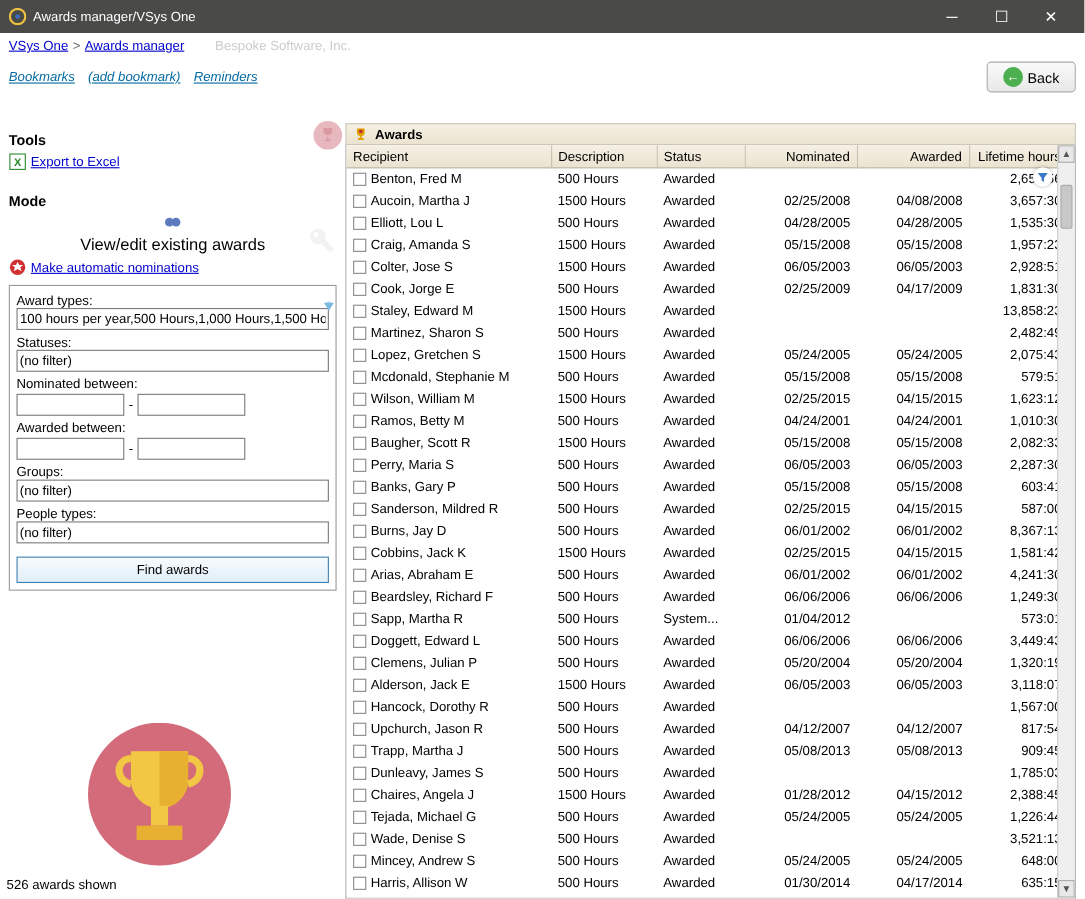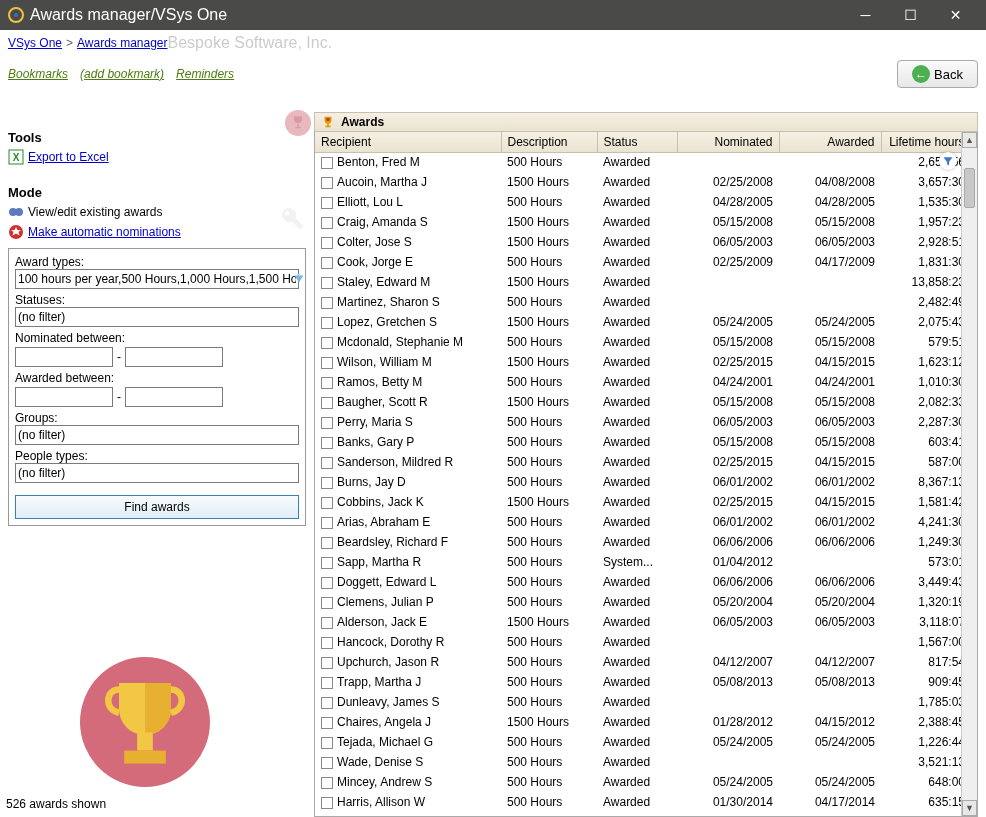--- a/index.html
+++ b/index.html
@@ -1,39 +1,39 @@
 <!DOCTYPE html>
 <html><head>
 <meta charset="utf-8">
 <style>
 * { box-sizing: border-box; margin: 0; padding: 0; }
 body { font-family: "Segoe UI", Tahoma, sans-serif; font-size: 12px; background: #fff; width: 986px; height: 817px; overflow: hidden; position: relative; }
 .titlebar { height: 30px; background: #4a4a48; color: #fff; display: flex; align-items: center; padding: 0 8px; }
 .titlebar-icon { width: 16px; height: 16px; margin-right: 6px; }
-.titlebar-title { flex: 1; font-size: 16px; }
+.titlebar-title { flex: 1; font-size: 12px; }
 .titlebar-btns { display: flex; gap: 0; }
 .titlebar-btn { width: 45px; height: 30px; display: flex; align-items: center; justify-content: center; color: #fff; cursor: pointer; font-size: 14px; }
 .content-area { position: absolute; top: 30px; left: 0; right: 0; bottom: 0; background: #fff; }
 .breadcrumb-row { padding: 4px 8px; display: flex; align-items: center; justify-content: flex-start; }
 .breadcrumb { display: flex; align-items: center; gap: 4px; }
 .breadcrumb a { color: #0000cc; text-decoration: underline; font-size: 12px; }
 .breadcrumb-sep { color: #666; }
-.company-label { color: #ccc; font-size: 16px; }
+.company-label { color: #ccc; font-size: 12px; margin-left: 28px; }
 .toolbar-row { padding: 4px 8px; display: flex; align-items: center; justify-content: space-between; }
 .toolbar-links { display: flex; gap: 12px; }
-.toolbar-links a { color: #4d7c0f; text-decoration: underline; font-style: italic; font-size: 12px; }
+.toolbar-links a { color: #0369a1; text-decoration: underline; font-style: italic; font-size: 12px; }
 .back-btn { border: 1px solid #aaa; border-radius: 4px; padding: 4px 14px; background: linear-gradient(#fafafa,#e8e8e8); cursor: pointer; display: flex; align-items: center; gap: 4px; font-size: 13px; }
 .back-arrow { width: 18px; height: 18px; background: #4caf50; border-radius: 50%; color: #fff; display: flex; align-items: center; justify-content: center; font-size: 12px; font-weight: bold; }
 .main-layout { position: absolute; top: 82px; left: 0; right: 0; bottom: 0; display: flex; }
 .left-panel { width: 314px; padding: 0 8px; position: relative; }
-.section-head { font-weight: bold; font-size: 13px; margin-top: 18px; margin-bottom: 2px; }
+.section-head { font-weight: bold; font-size: 13px; margin-top: 8px; margin-bottom: 2px; }
 .section-head.help { margin-top: 18px; }
 .left-link { display: flex; align-items: center; gap: 4px; padding: 2px 0; }
 .left-link a { color: #0000cc; text-decoration: underline; font-size: 12px; }
-.left-text { display: flex; align-items: center; gap: 4px; padding: 2px 0; font-size: 12px; }
+.left-text { display: flex; align-items: center; gap: 4px; padding: 2px 0; font-size: 15px; flex-direction: column; }
 .icon16 { width: 16px; height: 16px; flex-shrink: 0; display: inline-flex; align-items: center; justify-content: center; }
 .wrench-icon { position: absolute; right: 8px; top: 92px; width: 28px; height: 28px; opacity: 0.25; }
 .diamond-icon { position: absolute; right: 8px; top: 160px; width: 14px; height: 14px; }
 .trophy-badge { position: absolute; left: 285px; top: -2px; width: 26px; height: 26px; border-radius: 50%; background: #e8b8bf; display: flex; align-items: center; justify-content: center; }
 .filter-box { border: 1px solid #999; margin-top: 6px; padding: 6px; }
 .filter-label { font-size: 12px; margin-top: 4px; }
 .filter-label:first-child { margin-top: 0; }
 .combo { width: 100%; height: 20px; border: 1px solid #7a7a7a; font-size: 12px; padding: 0 2px; background: #fff; }
 .date-row { display: flex; align-items: center; gap: 4px; margin-top: 2px; }
 .date-combo { width: 98px; height: 20px; border: 1px solid #7a7a7a; background: #fff; }

